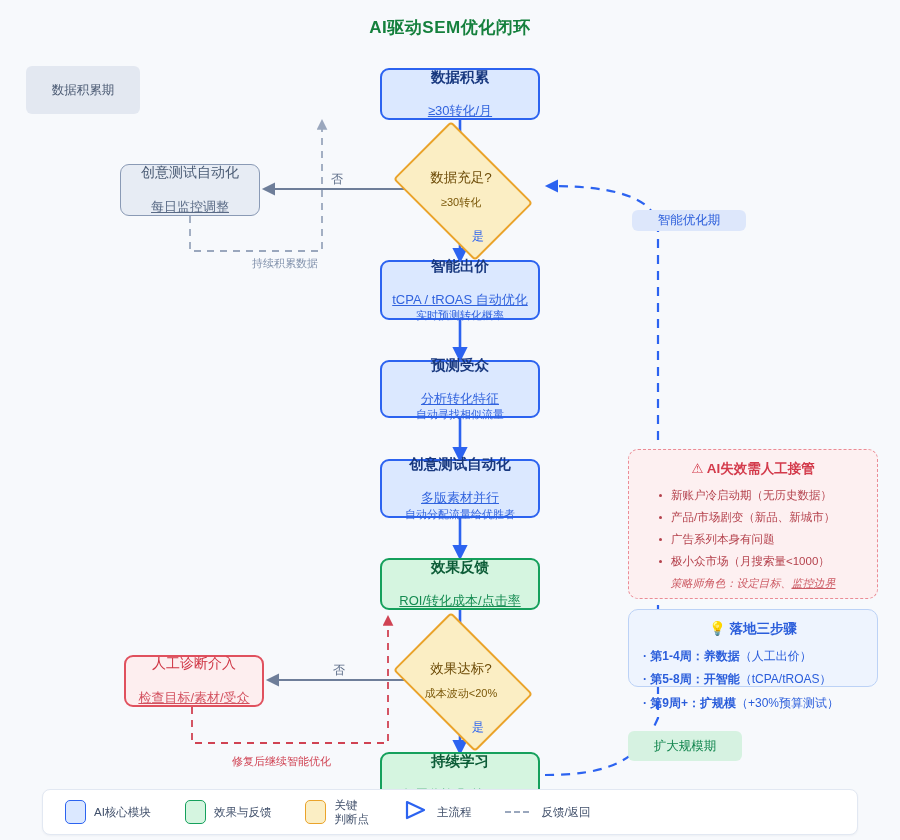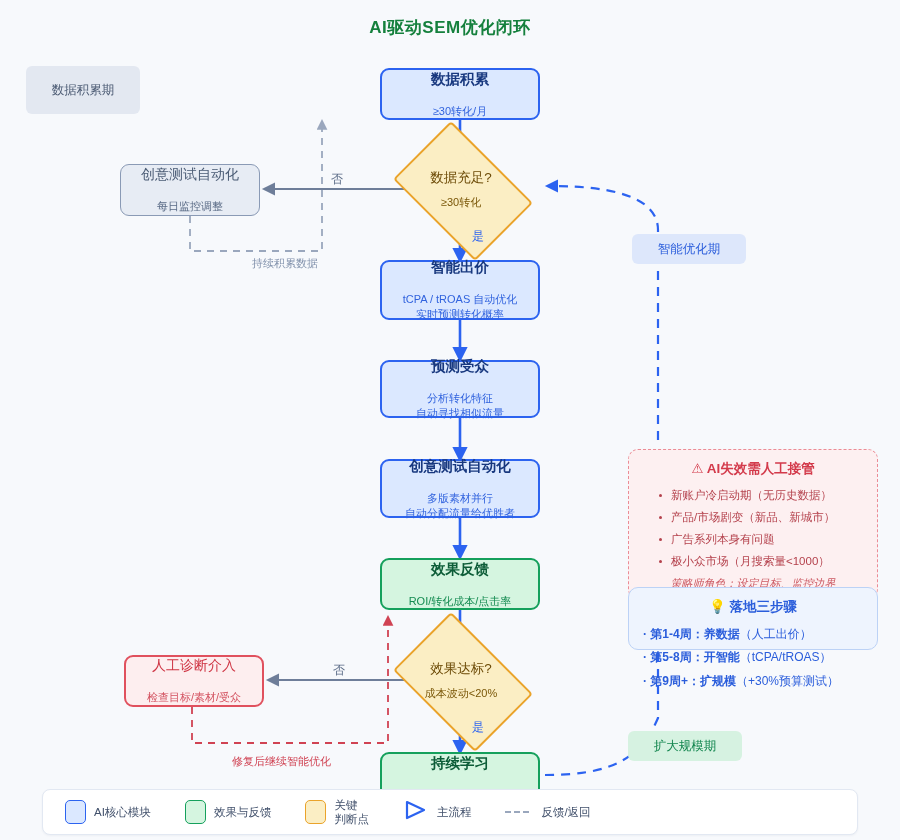--- a/index.html
+++ b/index.html
@@ -18,21 +18,21 @@
     font-size:17px;font-weight:bold;color:#15803d;letter-spacing:.5px;
   }
 
   
   .node{
     position:absolute;box-sizing:border-box;
     display:flex;flex-direction:column;align-items:center;justify-content:center;
     text-align:center;border-radius:9px;
   }
   .node .t1{font-size:14.5px;font-weight:bold;line-height:1.25;}
-  .node .t2{font-size:11px;line-height:1.35;margin-top:16px;}
+  .node .t2{font-size:13px;line-height:1.35;margin-top:16px;text-decoration:underline;}
   .node .t3{font-size:11px;line-height:1.35;}
 
   .n-blue{background:#dbe8ff;border:2px solid #2c63f0;}
   .n-blue .t1{color:#18387f;}
   .n-blue .t2,.n-blue .t3{color:#3163de;}
 
   .n-green{background:#d5f5e0;border:2px solid #15a05c;}
   .n-green .t1{color:#0c5c37;}
   .n-green .t2,.n-green .t3{color:#148b51;}
 
@@ -157,21 +157,21 @@
 
     <line x1="404" y1="680" x2="272" y2="680" stroke="#6e7e99" stroke-width="2.2" marker-end="url(#arrGray)"></line>
 
     <path d="M192 707 L192 743 L388 743 L388 620" fill="none" stroke="#d04353" stroke-width="1.8" stroke-dasharray="7,6" marker-end="url(#arrRed)"></path>
 
     <path d="M545 775 C 610 775 640 760 658 718 L658 455" fill="none" stroke="#2c63f0" stroke-width="2.2" stroke-dasharray="9,7"></path>
     <path d="M658 440 L658 230 C 658 200 620 186 551 186" fill="none" stroke="#2c63f0" stroke-width="2.2" stroke-dasharray="9,7" marker-end="url(#arrBlue)"></path>
   </svg>
 
   <div class="chip chip-gray" style="left:26px;top:66px;width:114px;height:48px;">数据积累期</div>
-  <div class="chip chip-blue" style="left:632px;top:210px;width:114px;height:30px;margin-top:24px;">智能优化期</div>
+  <div class="chip chip-blue" style="left:632px;top:210px;width:114px;height:21px;">智能优化期</div>
   <div class="chip chip-green" style="left:628px;top:731px;width:114px;height:30px;">扩大规模期</div>
 
   <div class="node n-blue" style="left:380px;top:68px;width:160px;height:52px;">
     <div class="t1">数据积累</div>
     <div class="t2">≥30转化/月</div>
   </div>
 
   <div class="diamond" style="left:405px;top:150px;width:112px;height:78px;">
     <div class="shape"></div>
     <div class="dtxt">
@@ -242,21 +242,21 @@
       <li>新账户冷启动期（无历史数据）</li>
       <li>产品/市场剧变（新品、新城市）</li>
       <li>广告系列本身有问题</li>
       <li>极小众市场（月搜索量&lt;1000）</li>
     </ul>
     <div class="pfoot">
       <span>策略师角色：设定目标、</span><u>监控边界</u>
     </div>
   </div>
 
-  <div class="panel panel-blue" style="left:628px;top:587px;width:250px;height:63px;">
+  <div class="panel panel-blue" style="left:628px;top:609px;width:250px;height:78px;">
     <div class="phead">
       <span>💡</span>
       <span>落地三步骤</span>
     </div>
     <div class="bline">
       <span class="bk">· 第1-4周：养数据</span><span>（人工出价）</span>
     </div>
     <div class="bline">
       <span class="bk">· 第5-8周：开智能</span><span>（tCPA/tROAS）</span>
     </div>

